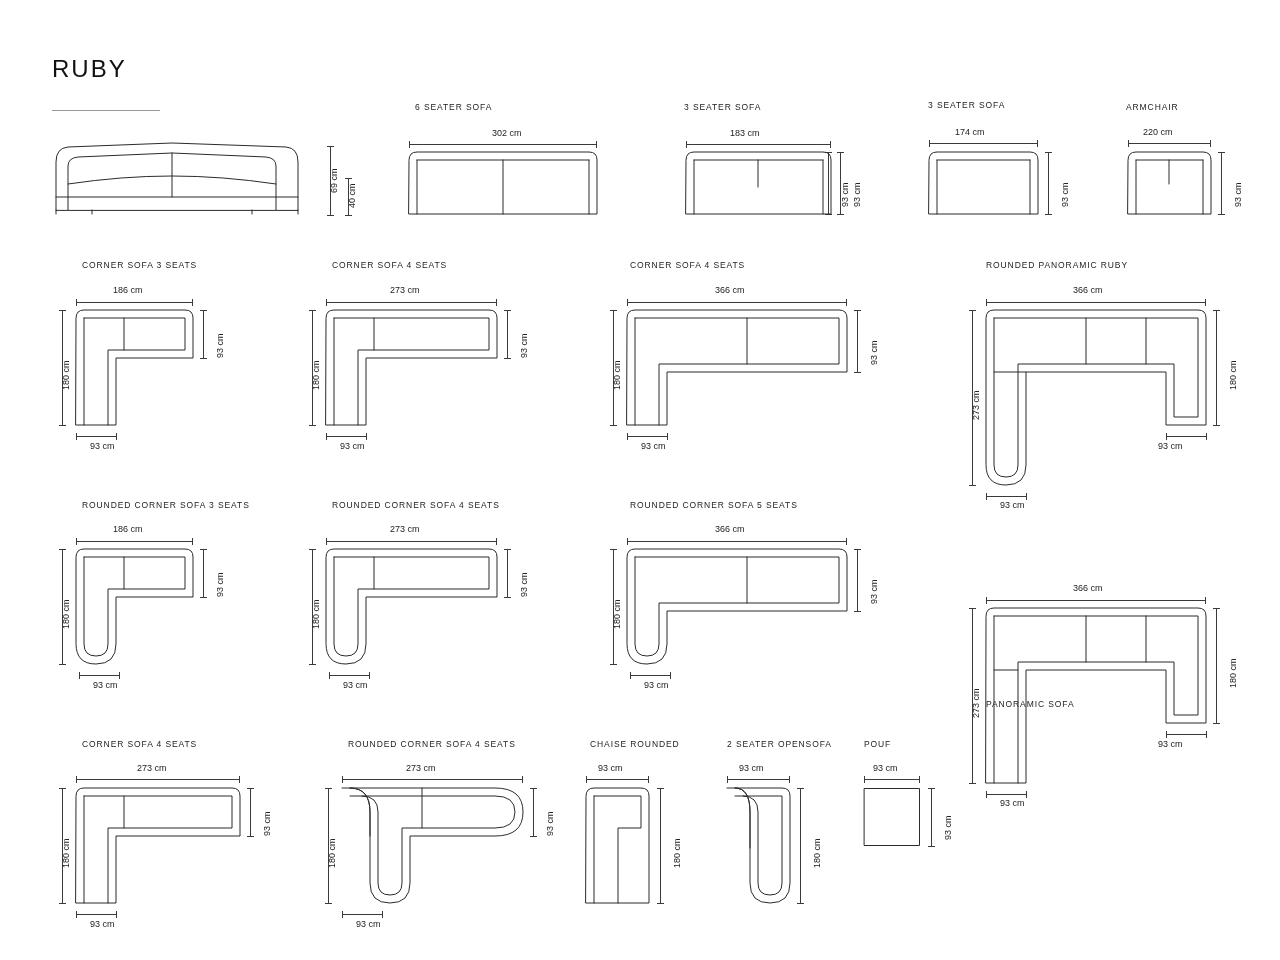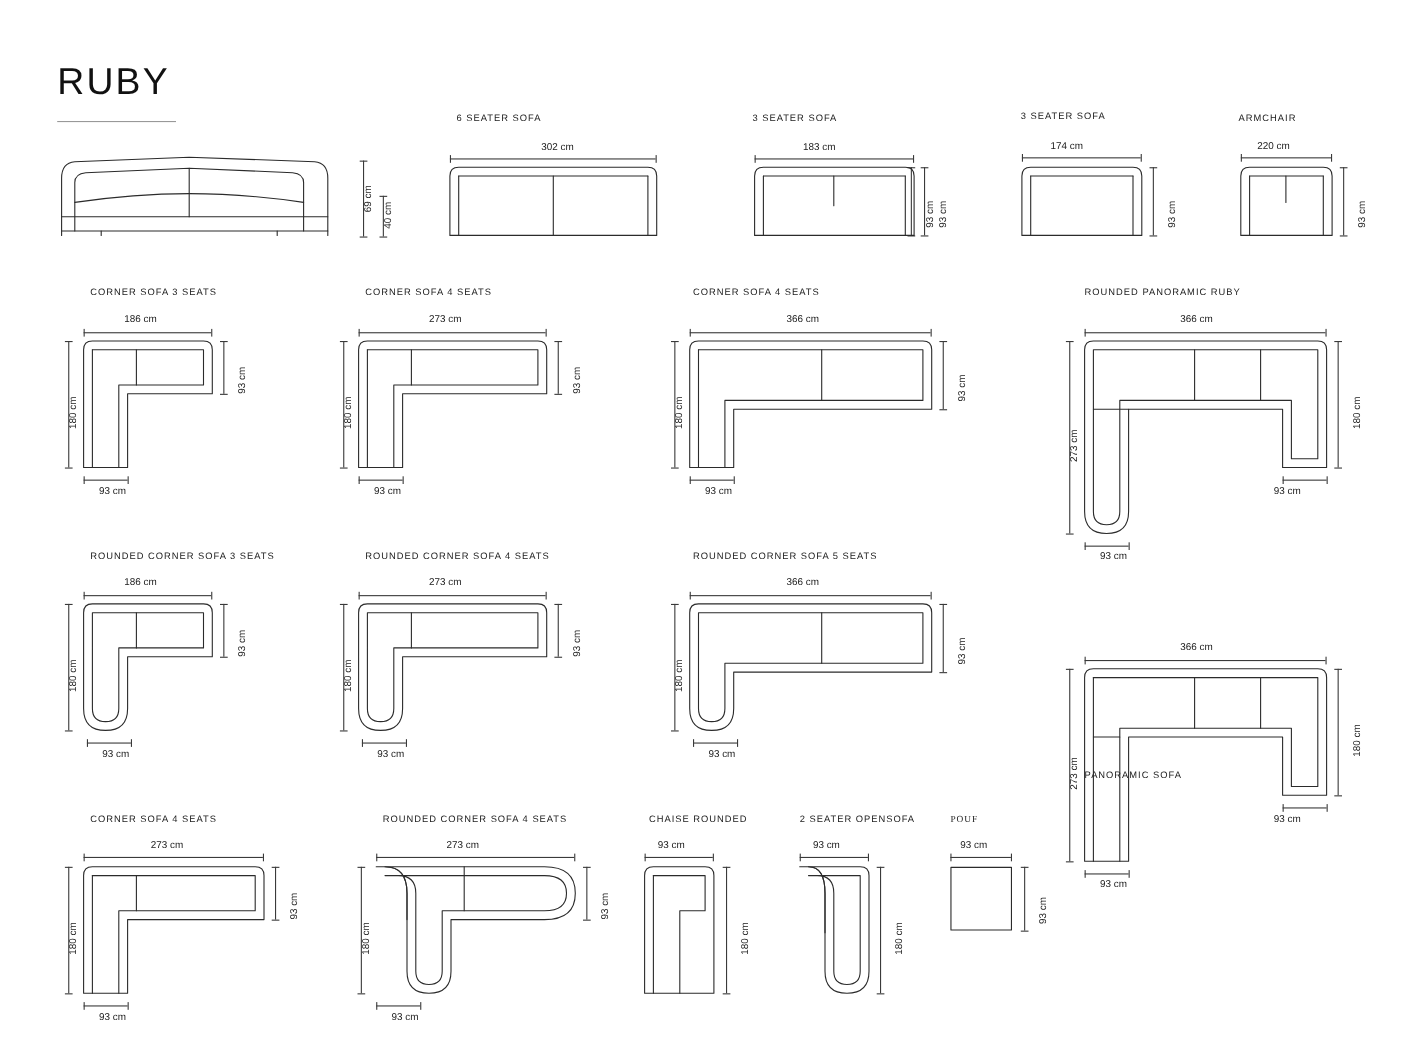--- a/index.html
+++ b/index.html
@@ -18,21 +18,21 @@
   .page {
     position: absolute;
     left: 0; top: 0;
     width: 1280px; height: 960px;
   }
   
   .brand-title {
     position: absolute;
     left: 52px;
     top: 55px;
-    font-size: 34px;
+    font-size: 24px;
     letter-spacing: 2px;
     font-weight: 400;
     color: #111;
   }
   .brand-rule {
     position: absolute;
     left: 52px;
     top: 110px;
     width: 108px;
     height: 1px;
@@ -485,21 +485,21 @@
       <path d="M8 8 L55 8 L55 95 Q55 107 43 107 Q31 107 31 95 L31 24 Q31 8 16 8"></path>
       <path d="M0 0 L8 0 Q23 0 23 24 L23 60"></path>
     </svg>
     <div class="line-v" style="left:800px; top:788px; height:115px;"></div>
     <div class="tick-h" style="left:797px; top:788px;"></div>
     <div class="tick-h" style="left:797px; top:903px;"></div>
     <div class="dim vert" style="left:812px; top:868px;">180 cm</div>
   </div>
 
   <div>
-    <div class="label" style="left:864px; top:739px;font-family:Liberation Serif, serif;">POUF</div>
+    <div class="label" style="left:864px; top:739px;">POUF</div>
     <div class="line-h" style="left:864px; top:779px; width:55px;"></div>
     <div class="tick-v" style="left:864px; top:776px;"></div>
     <div class="tick-v" style="left:919px; top:776px;"></div>
     <div class="dim" style="left:873px; top:763px;">93 cm</div>
     <svg class="shape" style="left:864px; top:788px;" width="56" height="58" viewBox="0 0 56 58">
       <rect x="0.5" y="0.5" width="55" height="57"></rect>
     </svg>
     <div class="line-v" style="left:931px; top:788px; height:58px;"></div>
     <div class="tick-h" style="left:928px; top:788px;"></div>
     <div class="tick-h" style="left:928px; top:846px;"></div>

